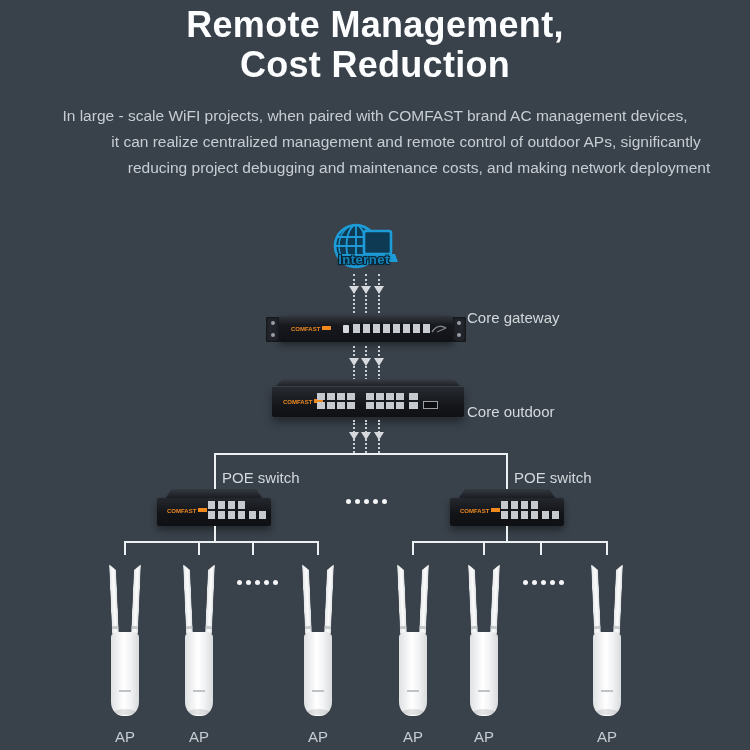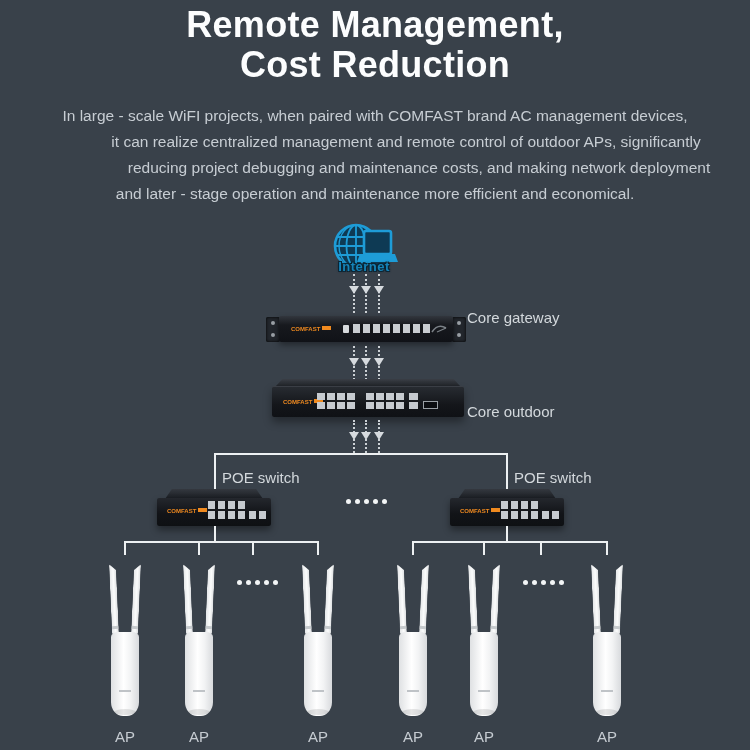--- a/index.html
+++ b/index.html
@@ -87,36 +87,35 @@
 
 <div class="canvas">
 
   <div class="abs title-line" style="top:5px;">Remote Management,</div>
   <div class="abs title-line" style="top:45px;">Cost Reduction</div>
 
   <div class="abs" style="top:103px;left:0;width:750px;">
     <div class="desc-line" style="position:relative;">In large - scale WiFI projects, when paired with COMFAST brand AC management devices,</div>
     <div class="desc-line" style="position:relative;padding-left:31px;">it can realize centralized management and remote control of outdoor APs, significantly</div>
     <div class="desc-line" style="position:relative;padding-left:44px;">reducing project debugging and maintenance costs, and making network deployment</div>
-    <div class="desc-line" style="position:relative;">and later - stage operation and maintenance more efficient and economical.</div>
   </div>
 
   <svg class="abs" style="left:331px;top:221px;" width="68" height="52" viewBox="0 0 68 52">
     <circle cx="25" cy="25" r="21" fill="#0e3a54" stroke="#1e9cd7" stroke-width="2.6"></circle>
     <ellipse cx="25" cy="25" rx="9.5" ry="21" fill="none" stroke="#1e9cd7" stroke-width="1.8"></ellipse>
     <ellipse cx="25" cy="25" rx="17" ry="21" fill="none" stroke="#1e9cd7" stroke-width="1.4"></ellipse>
     <line x1="25" y1="4" x2="25" y2="46" stroke="#1e9cd7" stroke-width="1.8"></line>
     <line x1="5" y1="16" x2="45" y2="16" stroke="#1e9cd7" stroke-width="1.8"></line>
     <line x1="4" y1="25" x2="46" y2="25" stroke="#1e9cd7" stroke-width="1.8"></line>
     <line x1="5" y1="34" x2="45" y2="34" stroke="#1e9cd7" stroke-width="1.8"></line>
     <rect x="33" y="10" width="27" height="23" rx="2" fill="#0e3a54" stroke="#1e9cd7" stroke-width="2.6"></rect>
     <polygon points="29,33 64,33 67,41 26,41" fill="#1e9cd7"></polygon>
     <rect x="40" y="41" width="14" height="3" fill="#0e3a54"></rect>
   </svg>
-  <div class="abs inet-label" style="left:319px;top:259px;">Internet</div>
+  <div class="abs inet-label" style="left:319px;top:252px;">Internet</div>
 
   <div class="arrow-g" style="left:353px;top:274px;height:39px;width:28px;">
     <span class="dashcol" style="left:0;"></span>
     <span class="dashcol" style="left:12px;"></span>
     <span class="dashcol" style="left:25px;"></span>
   </div>
 
   <div class="abs" style="left:265px;top:314px;width:200px;height:30px;">
     <div class="abs rack-ear" style="left:1px;top:3px;">
       <span class="screw" style="top:4px;"></span>

